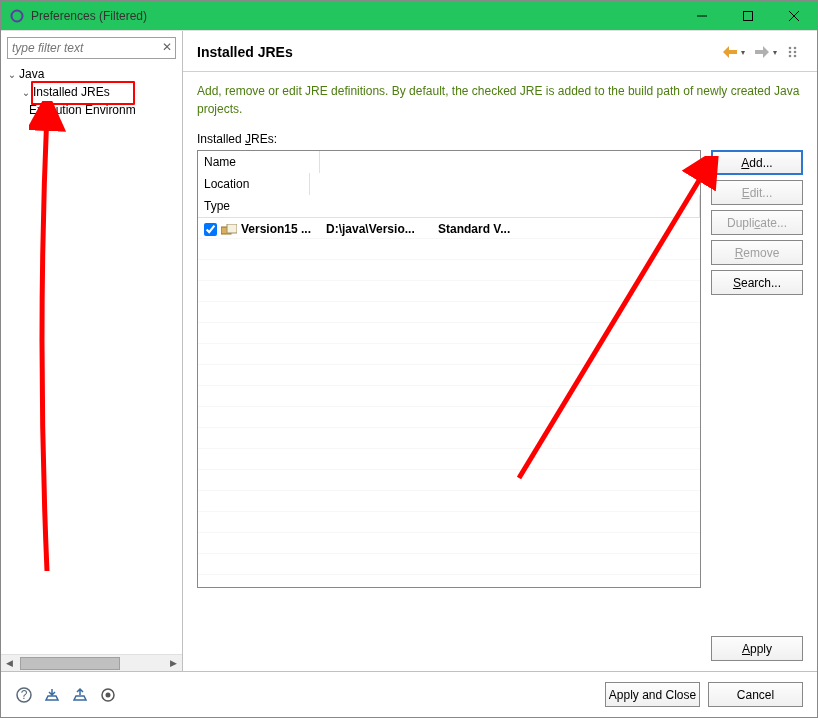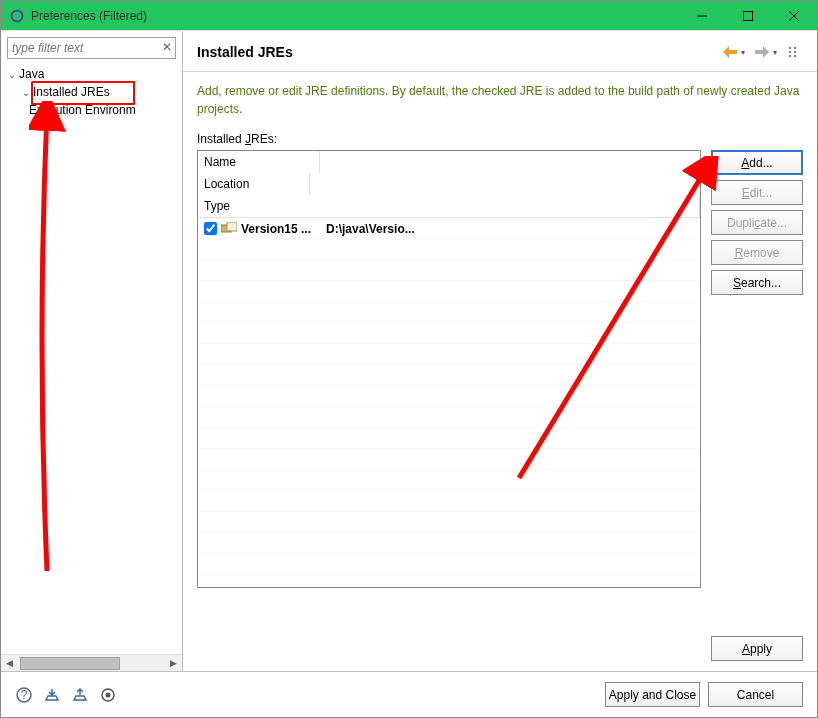--- a/index.html
+++ b/index.html
@@ -54,21 +54,21 @@
 .table-area { display: flex; gap: 10px; flex: 1; }
 .table-wrap { flex: 1; border: 1px solid #888; background: #fff; display: flex; flex-direction: column; height: 438px; }
 .table-head { display: flex; background: #fff; border-bottom: 1px solid #e0e0e0; flex-direction: column; }
 .table-head .th { padding: 4px 6px; border-right: 1px solid #e0e0e0; font-weight: normal; color: #000; }
 .table-head .th.c1 { width: 122px; }
 .table-head .th.c2 { width: 112px; }
 .table-head .th.c3 { flex: 1; }
 .table-body { flex: 1; overflow: hidden; background: repeating-linear-gradient(to bottom, #fff 0, #fff 20px, #f7f7f7 20px, #f7f7f7 21px); }
 .table-row { display: flex; align-items: center; height: 21px; }
 .table-row .td { padding: 0 6px; white-space: nowrap; overflow: hidden; text-overflow: ellipsis; font-weight: bold; color: #000; }
-.table-row .td.c1 { width: 122px; display: flex; align-items: flex-start; gap: 4px; }
+.table-row .td.c1 { width: 122px; display: flex; align-items: flex-end; gap: 4px; }
 .table-row .td.c2 { width: 112px; }
 .table-row .td.c3 { flex: 1; }
 .jre-check { width: 13px; height: 13px; }
 .jre-icon { width: 16px; height: 12px; display: inline-flex; }
 
 .btn-col { width: 92px; display: flex; flex-direction: column; gap: 5px; }
 .btn { height: 25px; border: 1px solid #888; background: linear-gradient(#fdfdfd,#f0f0f0); color: #000; cursor: pointer; }
 .btn.primary { border: 2px solid #2c77d0; }
 .btn:disabled { color: #a0a0a0; cursor: default; }
 .btn .mn { text-decoration: underline; }
@@ -189,20 +189,21 @@
                 <input type="checkbox" class="jre-check" checked="" style="">
                 <span class="jre-icon">
                     <svg width="16" height="12" viewBox="0 0 16 12">
                       <rect x="0" y="3" width="10" height="7" fill="#d8b060" stroke="#a07020"></rect>
                       <rect x="6" y="0" width="10" height="9" fill="#f5f0e0" stroke="#a09060"></rect>
                     </svg>
                   </span>
                 <span>Version15 ...</span>
               </div>
               <div class="td c2">D:\java\Versio...</div>
+              <div class="td c3">Standard V...</div>
             </div>
           </div>
         </div>
         <div class="btn-col">
           <button class="btn primary"><span class="mn">A</span><span>dd...</span></button>
           <button class="btn" disabled=""><span class="mn">E</span><span>dit...</span></button>
           <button class="btn" disabled=""><span>Dupli</span><span class="mn">c</span><span>ate...</span></button>
           <button class="btn" disabled=""><span class="mn">R</span><span>emove</span></button>
           <button class="btn"><span class="mn">S</span><span>earch...</span></button>
         </div>

